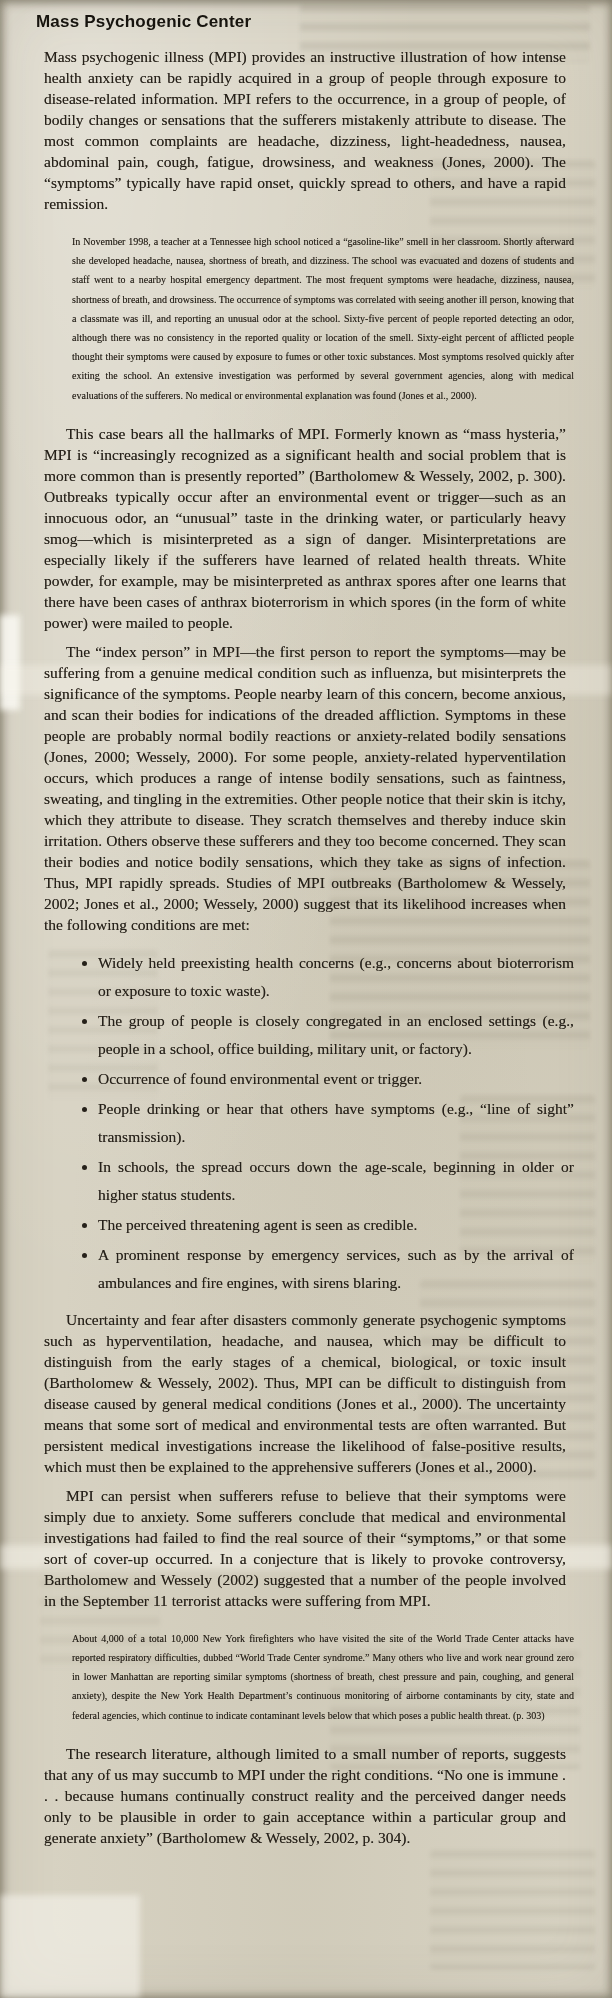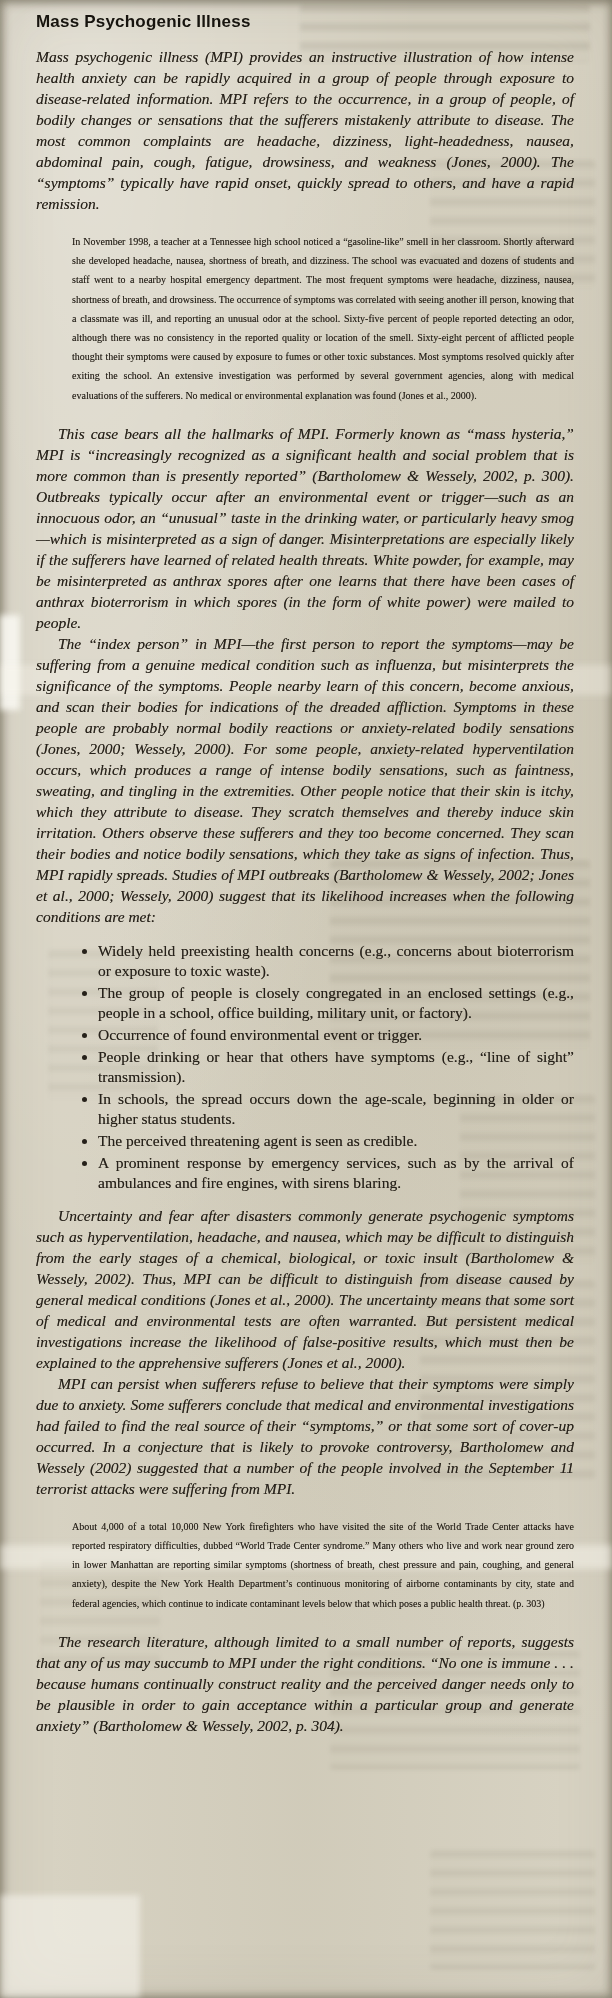--- a/index.html
+++ b/index.html
@@ -49,40 +49,39 @@
     font-weight:bold;
     font-size:17px;
     letter-spacing:0.2px;
     color:var(--heading-ink,#17140e);
     margin:2px 0 14px 0;
   }
   p.body{
     font-size:15.5px;
     line-height:21px;
     text-align:justify;
-    margin:0;
+    margin:8px;
     text-shadow:0 0 0.5px rgba(45,38,26,0.55);
-    font-style:italic;
   }
   p.indent{text-indent:22px;}
   blockquote.extract{
     margin:18px 0 18px 36px;
     font-size:10px;
     line-height:19.2px;
     text-align:justify;
     text-shadow:0 0 0.5px rgba(45,38,26,0.5);
   }
   ul.conditions{
     margin:14px 0 12px 0;
     padding:0 0 0 62px;
     list-style:disc outside;
   }
   ul.conditions li{
     font-size:15.5px;
-    line-height:20px;
+    line-height:28px;
     text-align:justify;
     margin:0 0 2px 0;
     text-shadow:0 0 0.5px rgba(45,38,26,0.55);
   }
 </style>
 </head>
 <body>
 
 <div class="page">
 
@@ -95,21 +94,21 @@
   <div class="ghost" style="left:40px;top:1560px;width:120px;height:110px;opacity:.55;"></div>
   <div class="ghost" style="left:330px;top:1650px;width:250px;height:120px;opacity:.7;"></div>
   <div class="ghost" style="left:430px;top:1850px;width:165px;height:120px;opacity:.7;"></div>
   <div class="band" style="left:0;top:615px;width:20px;height:95px;background:rgba(250,249,243,0.85);"></div>
   <div class="band" style="left:0;top:665px;width:612px;height:30px;background:rgba(248,246,238,0.35);"></div>
   <div class="band" style="left:0;top:1545px;width:612px;height:24px;"></div>
   <div class="band" style="left:0;top:1895px;width:140px;height:103px;background:rgba(249,247,240,0.55);"></div>
 
   <div class="content">
 
-    <h1>Mass Psychogenic Illness</h1>
+    <h1>Mass Psychogenic Center</h1>
 
     <p class="body">Mass psychogenic illness (MPI) provides an instructive illustration of how intense health anxiety can be rapidly acquired in a group of people through exposure to disease-related information. MPI refers to the occurrence, in a group of people, of bodily changes or sensations that the sufferers mistakenly attribute to disease. The most common complaints are headache, dizziness, light-headedness, nausea, abdominal pain, cough, fatigue, drowsiness, and weakness (Jones, 2000). The “symptoms” typically have rapid onset, quickly spread to others, and have a rapid remission.</p>
 
     <blockquote class="extract">In November 1998, a teacher at a Tennessee high school noticed a “gasoline-like” smell in her classroom. Shortly afterward she developed headache, nausea, shortness of breath, and dizziness. The school was evacuated and dozens of students and staff went to a nearby hospital emergency department. The most frequent symptoms were headache, dizziness, nausea, shortness of breath, and drowsiness. The occurrence of symptoms was correlated with seeing another ill person, knowing that a classmate was ill, and reporting an unusual odor at the school. Sixty-five percent of people reported detecting an odor, although there was no consistency in the reported quality or location of the smell. Sixty-eight percent of afflicted people thought their symptoms were caused by exposure to fumes or other toxic substances. Most symptoms resolved quickly after exiting the school. An extensive investigation was performed by several government agencies, along with medical evaluations of the sufferers. No medical or environmental explanation was found (Jones et al., 2000).</blockquote>
 
     <p class="body indent">This case bears all the hallmarks of MPI. Formerly known as “mass hysteria,” MPI is “increasingly recognized as a significant health and social problem that is more common than is presently reported” (Bartholomew &amp; Wessely, 2002, p. 300). Outbreaks typically occur after an environmental event or trigger—such as an innocuous odor, an “unusual” taste in the drinking water, or particularly heavy smog—which is misinterpreted as a sign of danger. Misinterpretations are especially likely if the sufferers have learned of related health threats. White powder, for example, may be misinterpreted as anthrax spores after one learns that there have been cases of anthrax bioterrorism in which spores (in the form of white power) were mailed to people.</p>
 
     <p class="body indent">The “index person” in MPI—the first person to report the symptoms—may be suffering from a genuine medical condition such as influenza, but misinterprets the significance of the symptoms. People nearby learn of this concern, become anxious, and scan their bodies for indications of the dreaded affliction. Symptoms in these people are probably normal bodily reactions or anxiety-related bodily sensations (Jones, 2000; Wessely, 2000). For some people, anxiety-related hyperventilation occurs, which produces a range of intense bodily sensations, such as faintness, sweating, and tingling in the extremities. Other people notice that their skin is itchy, which they attribute to disease. They scratch themselves and thereby induce skin irritation. Others observe these sufferers and they too become concerned. They scan their bodies and notice bodily sensations, which they take as signs of infection. Thus, MPI rapidly spreads. Studies of MPI outbreaks (Bartholomew &amp; Wessely, 2002; Jones et al., 2000; Wessely, 2000) suggest that its likelihood increases when the following conditions are met:</p>
 
     <ul class="conditions">

